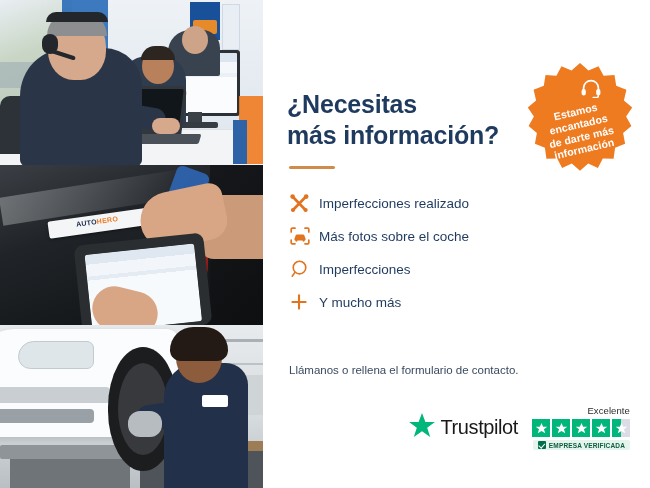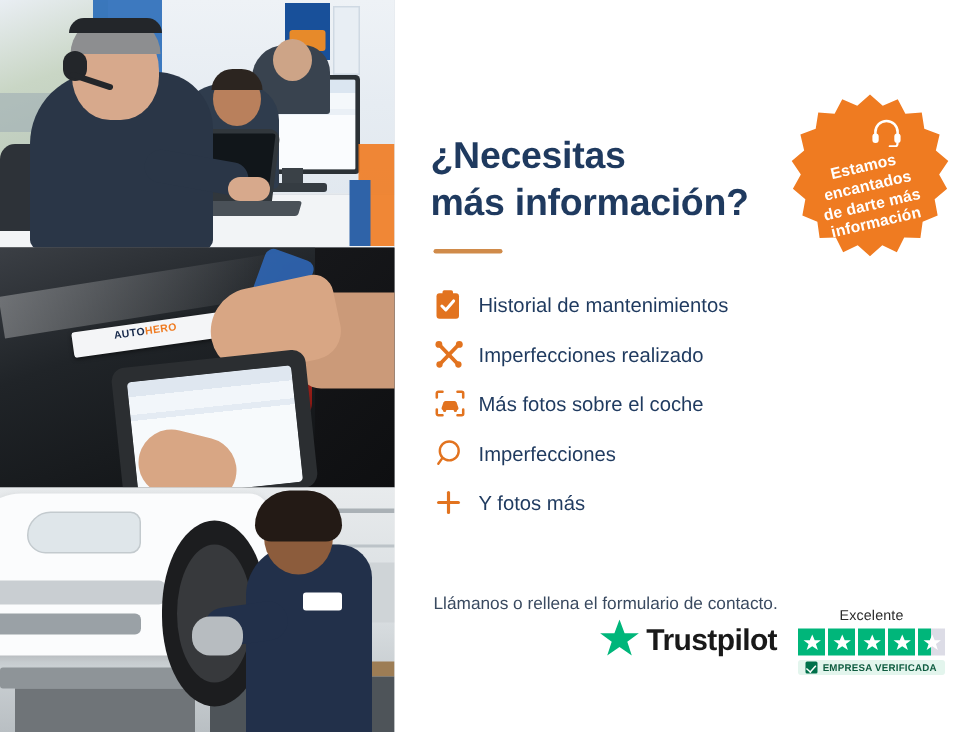--- a/index.html
+++ b/index.html
@@ -119,22 +119,22 @@
   .badge { position:absolute; right:14px; top:18px; width:112px; height:112px; }
   .badge svg { position:absolute; inset:0; }
   .badge-icon { position:absolute; left:50%; top:17px; transform:translateX(-50%); }
   .badge-text { position:absolute; left:50%; top:44px; transform:translate(-50%,0) rotate(-13deg);
       width:104px; text-align:center; color:#fff; font-size:10.5px; font-weight:bold;
       line-height:1.22; letter-spacing:.1px; }
 
   
   .tp { position:absolute; right:20px; bottom:38px; display:flex; align-items:center; gap:14px; }
   .tp-logo { display:flex; align-items:center; gap:5px; }
-  .tp-word { font-size:20px; font-weight:bold; color:#191919; letter-spacing:-.4px; }
-  .tp-right { display:flex; flex-direction:column; align-items:center; gap:3px; }
+  .tp-word { font-size:20px; font-weight:normal; color:#191919; letter-spacing:-.4px; }
+  .tp-right { display:flex; flex-direction:column; align-items:flex-end; gap:3px; }
   .tp-excel { font-size:9.5px; color:#2b2b2b; letter-spacing:.1px; }
   .tp-stars { display:flex; gap:2px; }
   .tp-star { width:18px; height:18px; background:#00b67a; display:flex; align-items:center; justify-content:center; }
   .tp-star.half { background:linear-gradient(90deg,#00b67a 50%,#dcdce6 50%); }
   .tp-verified { display:flex; align-items:center; gap:3px; background:#e3f5ed; border-radius:2px; padding:1px 5px; }
   .tp-ver-box { width:8px; height:8px; background:#00704a; display:inline-block; position:relative; border-radius:1px; }
   .tp-ver-box:after{content:"";position:absolute;left:2px;top:1px;width:2.5px;height:4.5px;border:solid #fff;border-width:0 1.2px 1.2px 0;transform:rotate(42deg);}
   .tp-ver-txt { font-size:6.5px; font-weight:bold; color:#0f5c40; letter-spacing:.15px; }
 </style>
 </head>
@@ -227,30 +227,20 @@
 
     <h1 class="headline">
       <span>¿Necesitas</span><br>
       <span>más información?</span>
     </h1>
 
     <div class="rule"></div>
 
     <ul class="features">
 
-      <li class="feature">
-        <span class="feat-icon">
-          <svg width="19" height="21" viewBox="0 0 19 21">
-            <rect x="2" y="2.5" width="15" height="17" rx="2" fill="#e2731f"></rect>
-            <rect x="6" y="0.5" width="7" height="4" rx="1.2" fill="#e2731f"></rect>
-            <path d="M5.6 11 L8.2 13.6 L13.4 7.6" stroke="#ffffff" stroke-width="2" fill="none" stroke-linecap="round" stroke-linejoin="round"></path>
-          </svg>
-        </span>
-        <span class="feat-label">Historial de mantenimientos</span>
-      </li>
 
       <li class="feature">
         <span class="feat-icon">
           <svg width="21" height="21" viewBox="0 0 21 21">
             <g stroke="#e2731f" stroke-width="2.6" stroke-linecap="round">
               <line x1="3.5" y1="3.5" x2="16.5" y2="17"></line>
               <line x1="17" y1="3.5" x2="4" y2="17"></line>
             </g>
             <circle cx="3.6" cy="3.6" r="2.3" fill="#e2731f"></circle>
             <circle cx="17.2" cy="3.6" r="2.3" fill="#e2731f"></circle>
@@ -291,21 +281,21 @@
 
       <li class="feature">
         <span class="feat-icon">
           <svg width="20" height="20" viewBox="0 0 20 20">
             <g stroke="#e2731f" stroke-width="2.1" stroke-linecap="round">
               <line x1="10" y1="3.4" x2="10" y2="16.6"></line>
               <line x1="3.4" y1="10" x2="16.6" y2="10"></line>
             </g>
           </svg>
         </span>
-        <span class="feat-label">Y fotos más</span>
+        <span class="feat-label">Y mucho más</span>
       </li>
 
     </ul>
 
     <p class="contact">
       <br>
       <span>Llámanos o rellena el formulario de contacto.</span>
     </p>
 
     <div class="badge">

